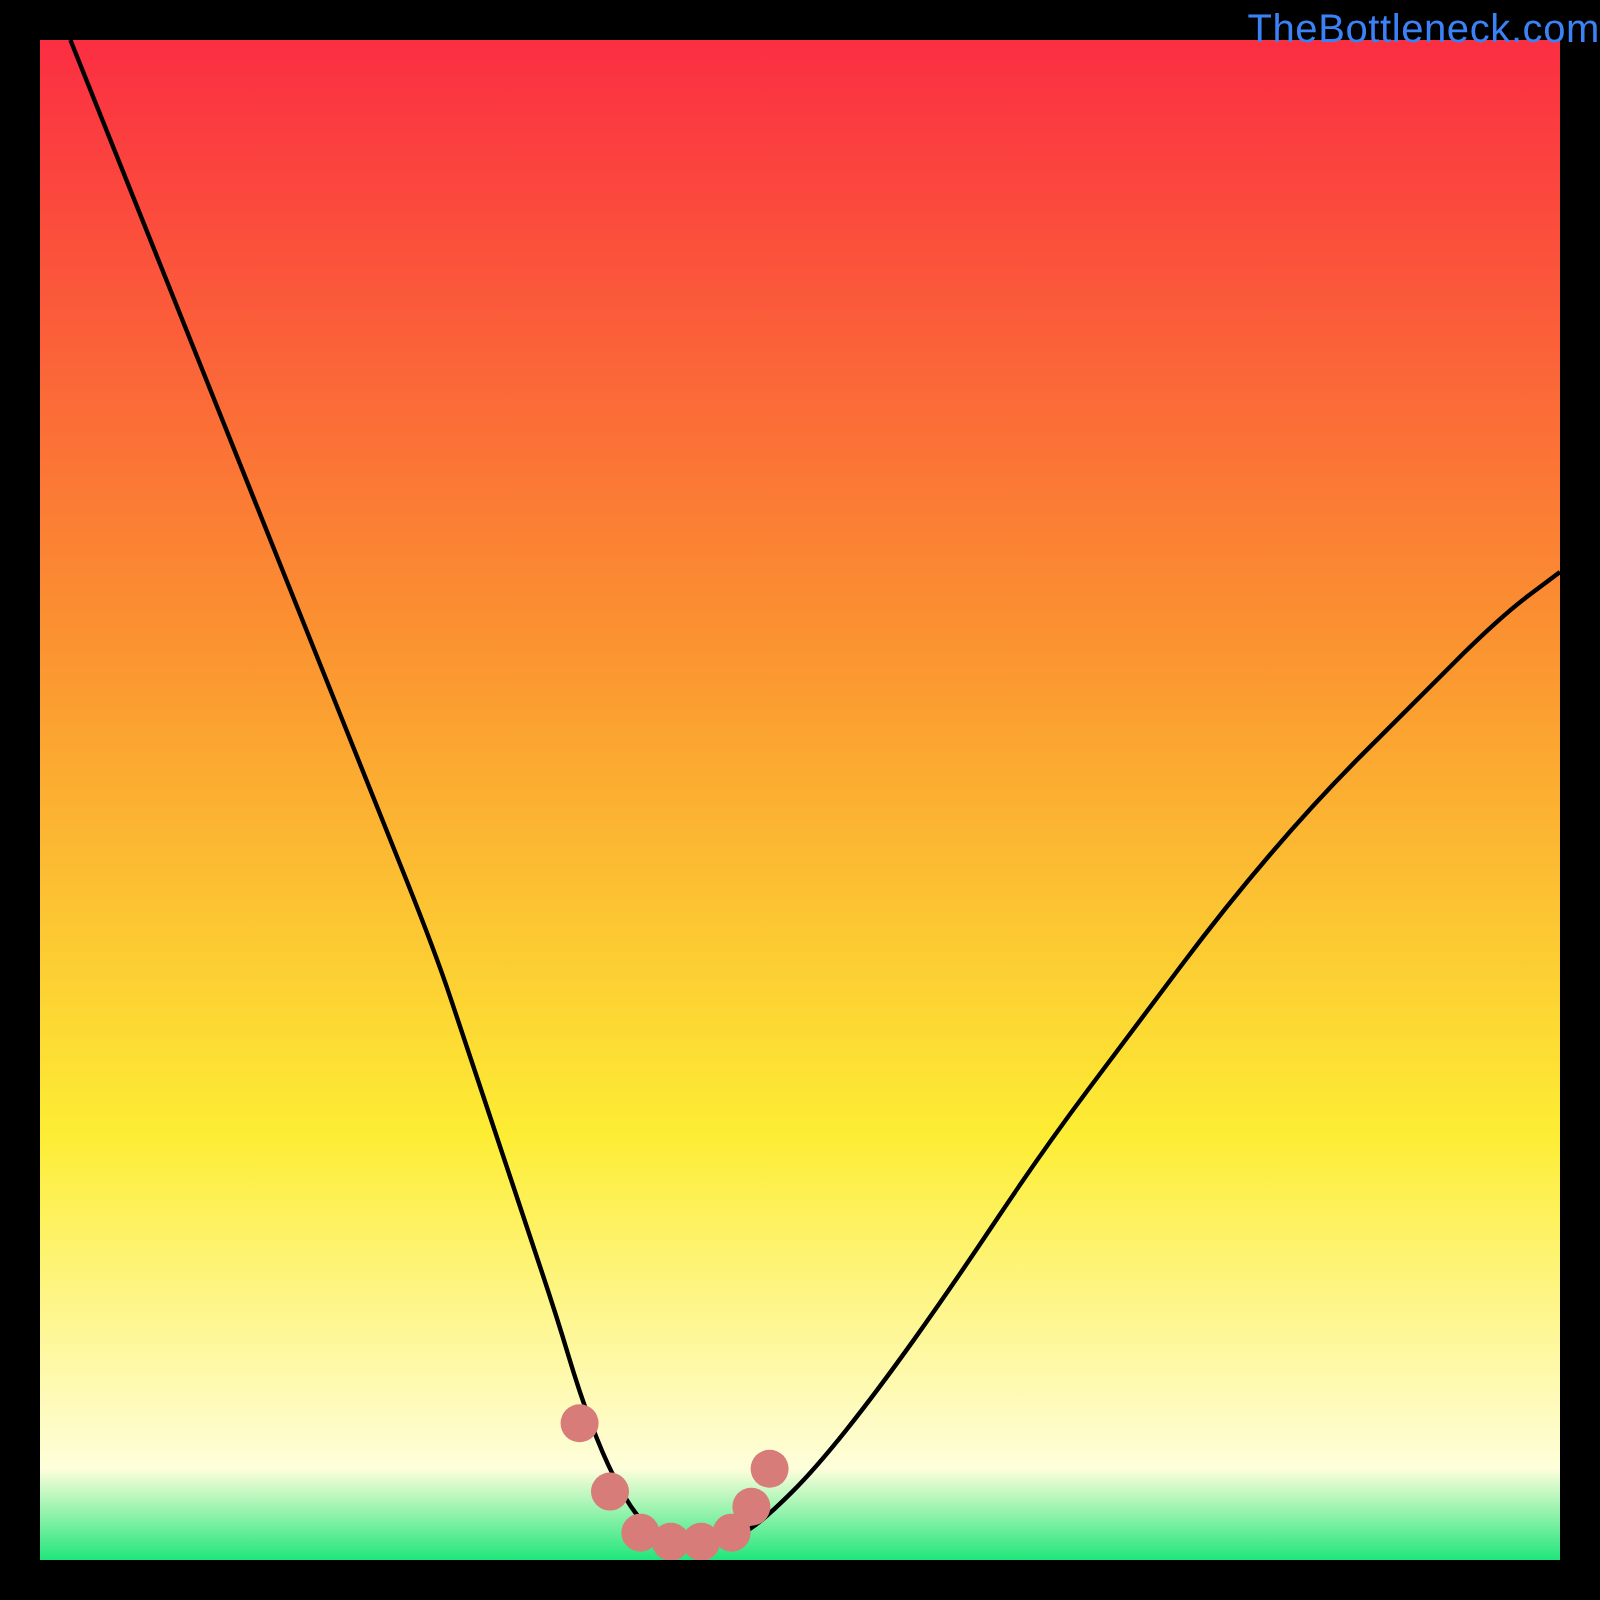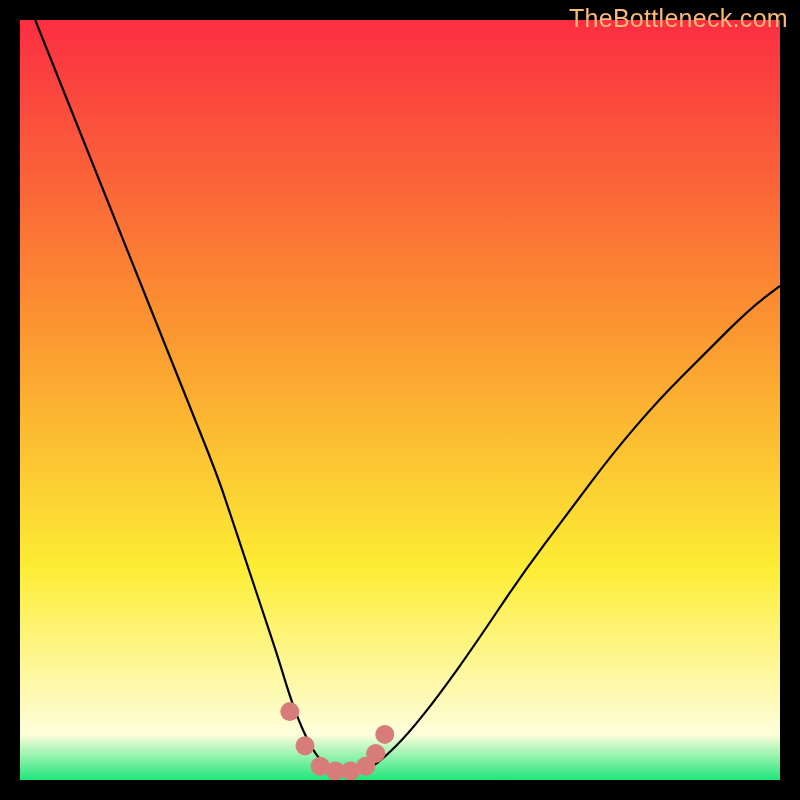--- a/index.html
+++ b/index.html
@@ -1,19 +1,19 @@
 <!DOCTYPE html>
 <html><head>
 <meta charset="utf-8">
 <style>
   * { margin: 0; padding: 0; box-sizing: border-box; }
   body { width: 800px; height: 800px; overflow: hidden; background: #000; font-family: Arial, sans-serif; }
   .chart-container { position: relative; width: 800px; height: 800px; }
   .plot-area { position: absolute; }
-  .watermark { position: absolute; top: 4px; right: 12px; color: #fdba74; font-size: 25px; font-weight: 500; letter-spacing: 0.3px; }
+  .watermark { position: absolute; top: 4px; right: 0; color: #3b82f6; font-size: 20px; font-weight: 500; letter-spacing: 0.3px; }
   svg { position: absolute; top: 0; left: 0; }
 </style>
 </head>
 <body>
 
 <div class="chart-container">
 
   <div class="plot-area" style="left:20px;top:20px;width:760px;height:760px;">
     <svg viewBox="0 0 760 760" width="760" height="760" preserveAspectRatio="none">
       <defs>

